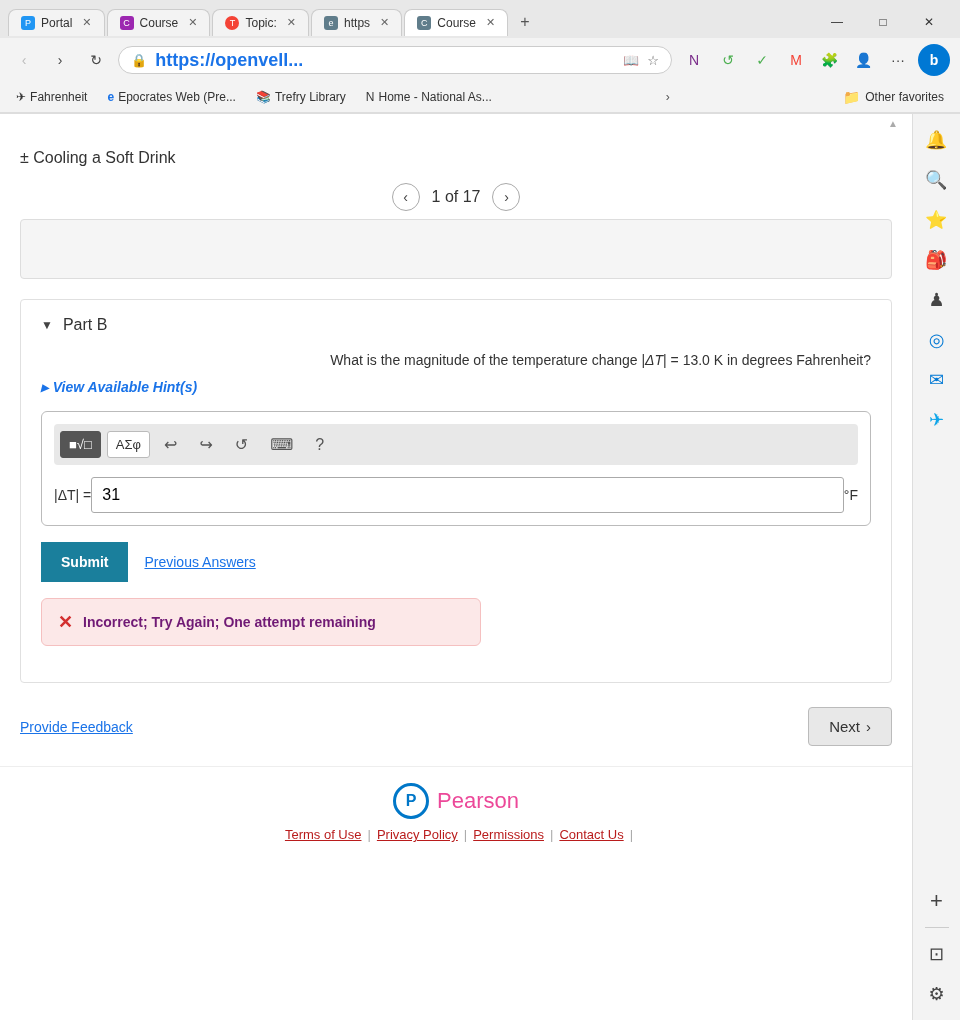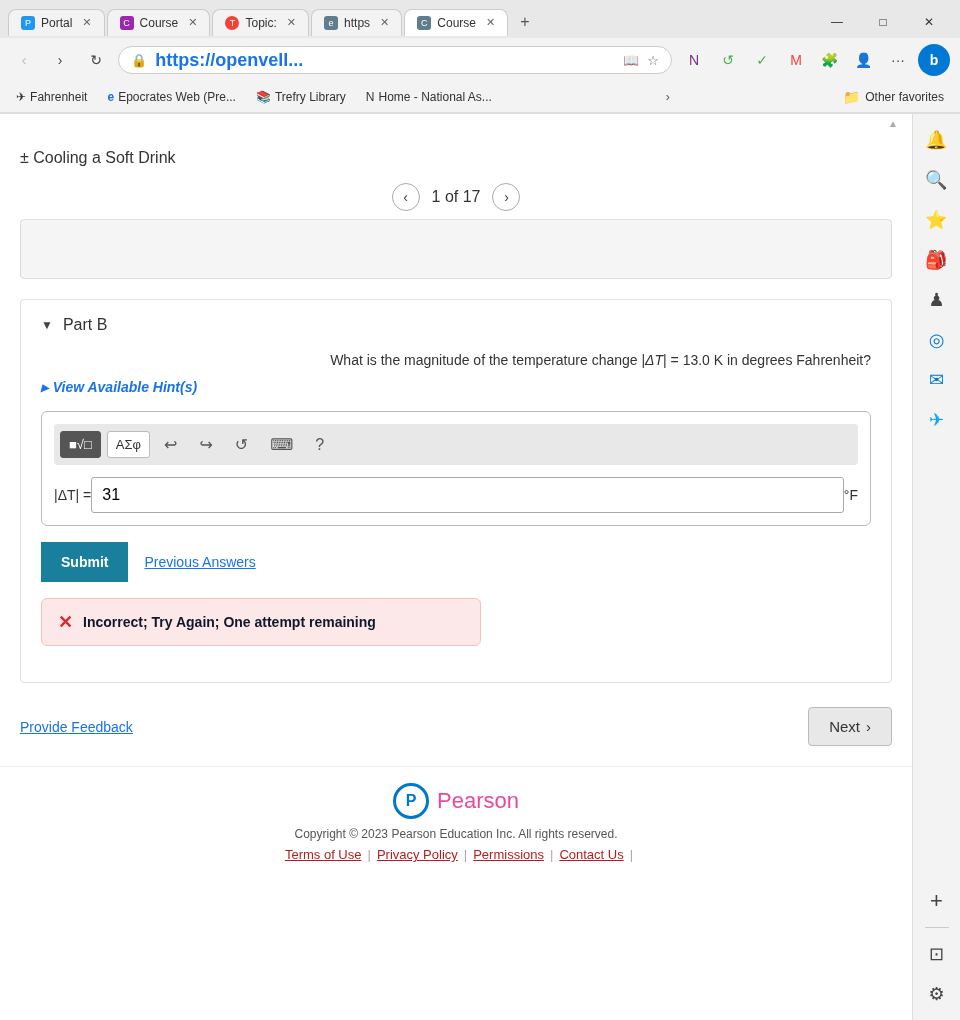--- a/index.html
+++ b/index.html
@@ -84,21 +84,21 @@
     .answer-unit { font-size: 14px; color: #333; }
 
     
     .submit-area { display: flex; align-items: center; gap: 16px; margin-bottom: 16px; }
     .submit-btn { padding: 12px 20px; background: #1a7f9c; color: #fff; border: none; border-radius: 0; font-size: 14px; font-weight: 600; cursor: pointer; }
     .prev-answers-link { color: #1a73e8; font-size: 14px; text-decoration: underline; cursor: pointer; }
 
     
     .error-box { display: flex; align-items: center; gap: 10px; padding: 12px 16px; background: #fce8e8; border: 1px solid #f5c0c0; border-radius: 6px; margin-bottom: 20px; max-width: 440px; }
     .error-icon { color: #d32f2f; font-size: 18px; font-weight: bold; }
-    .error-text { font-size: 14px; font-weight: 600; color: #0f172a; }
+    .error-text { font-size: 14px; font-weight: 600; color: #701a75; }
 
     
     .footer-row { display: flex; align-items: center; justify-content: space-between; padding: 8px 20px 20px; }
     .feedback-link { color: #1a73e8; font-size: 14px; text-decoration: underline; cursor: pointer; }
     .next-btn { display: flex; align-items: center; gap: 6px; padding: 10px 20px; background: #e8e8e8; border: 1px solid #bbb; border-radius: 4px; font-size: 15px; font-weight: 500; cursor: pointer; color: #333; }
 
     
     .pearson-footer { text-align: center; padding: 16px 0 8px; border-top: 1px solid #eee; background: #fff; }
     .pearson-logo { display: flex; align-items: center; justify-content: center; gap: 8px; margin-bottom: 8px; }
     .pearson-circle { width: 36px; height: 36px; border-radius: 50%; border: 3px solid #0077c8; display: flex; align-items: center; justify-content: center; color: #0077c8; font-size: 16px; font-weight: bold; }
@@ -273,21 +273,20 @@
         </button>
       </div>
 
       <div class="pearson-footer">
         <div class="pearson-logo">
           <div class="pearson-circle">
             <span>P</span>
           </div>
           <span class="pearson-text">Pearson</span>
         </div>
-        <div class="copyright-text">Copyright © 2023 Pearson Education Inc. All rights reserved.</div>
         <div class="footer-links">
           <a class="footer-link">Terms of Use</a>
           <span class="footer-divider">|</span>
           <a class="footer-link">Privacy Policy</a>
           <span class="footer-divider">|</span>
           <a class="footer-link">Permissions</a>
           <span class="footer-divider">|</span>
           <a class="footer-link">Contact Us</a>
           <span class="footer-divider">|</span>
         </div>

